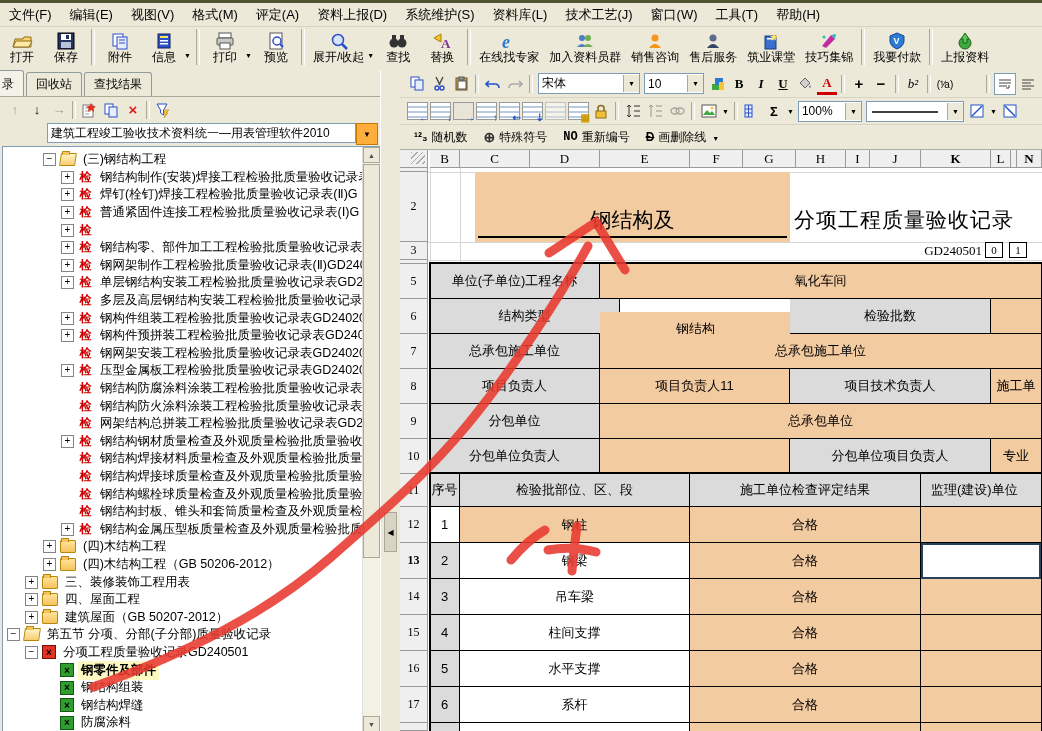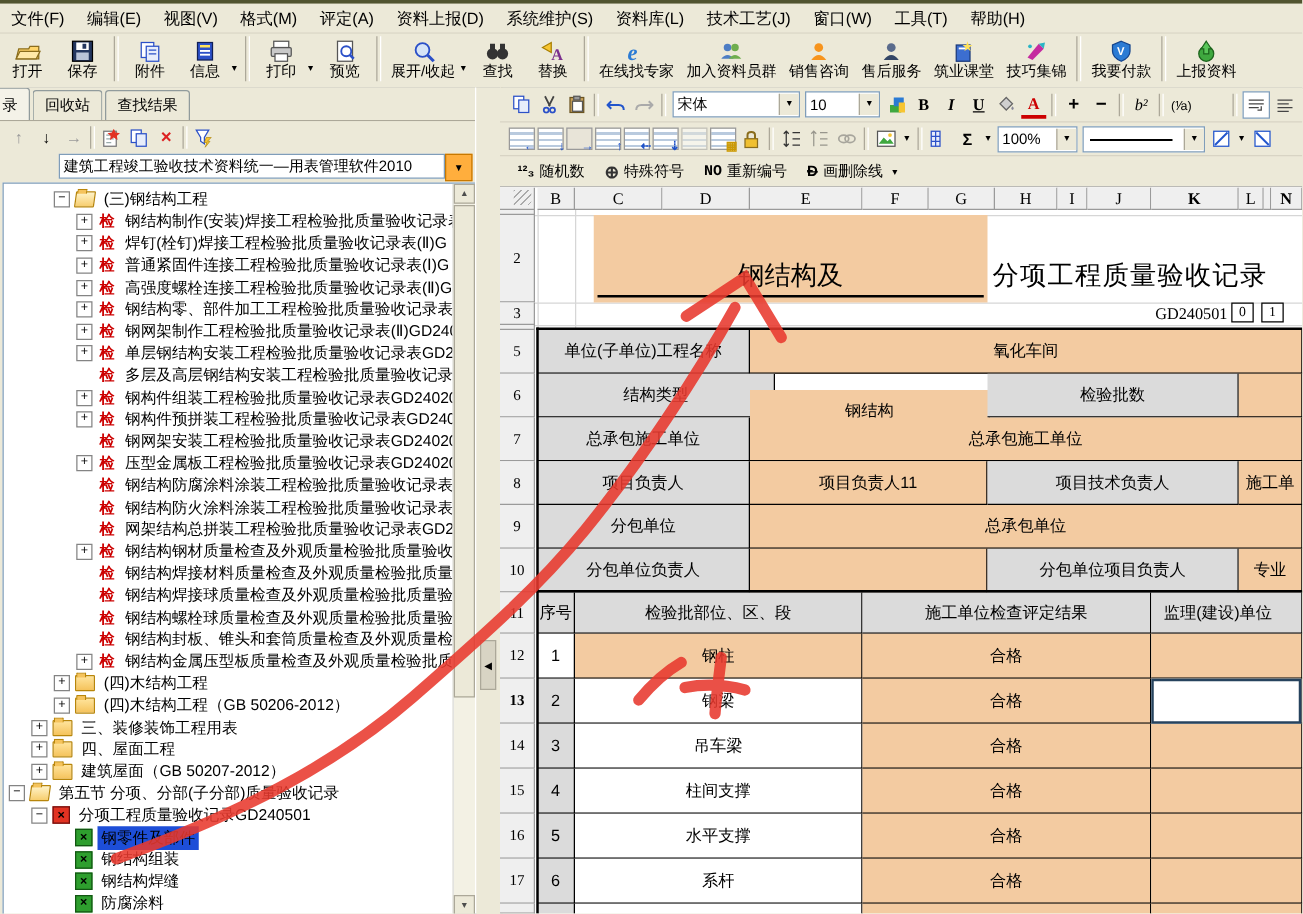--- a/index.html
+++ b/index.html
@@ -45,21 +45,21 @@
         border:1px solid #B8860B;border-radius:1px;position:relative;}
   .ic-folder::before,.ic-folder-open::before{content:"";position:absolute;left:0;top:-3px;width:6px;height:3px;
         background:#F5C35C;border:1px solid #B8860B;border-bottom:none;border-radius:1px 1px 0 0;}
   .ic-folder-open{transform:skewX(-8deg);background:linear-gradient(#FFF3C8,#F7CE6F);}
   .ic-jian{color:#CC0000;font-weight:bold;}
   .ic-xls-red{width:12px;height:12px;background:#E23222;border:1px solid #6d0f0f;color:#000;
         font-size:10px;line-height:11px;text-align:center;font-weight:bold;}
   .ic-xls-green{width:12px;height:12px;background:#2E9E2E;border:1px solid #135613;color:#000;
         font-size:10px;line-height:11px;text-align:center;font-weight:bold;}
   .tlabel{padding:1px 3px;}
-  .titem.selected .tlabel{background:#1d4ed8;}
+  .titem.selected .tlabel{background:#fef9c3;font-weight:bold;}
   #tree-vscroll{position:absolute;right:0;top:0;width:17px;bottom:0;background:#F3F1E4;border-left:1px solid #ddd;}
   .scroll-btn{position:absolute;left:0;width:17px;height:16px;background:#ECE9D8;border:1px solid #ACA899;
               display:flex;align-items:center;justify-content:center;font-size:7px;color:#4d4d4d;box-sizing:border-box;}
   #tree-thumb{position:absolute;left:0;top:17px;width:17px;height:394px;background:#ECE9D8;border:1px solid #ACA899;box-sizing:border-box;}
   
   #splitter{position:absolute;left:380px;top:70px;width:20px;height:661px;background:#ECE9D8;border-left:1px solid #fff;border-right:1px solid #ACA899;}
   #splitter-btn{position:absolute;left:3px;top:442px;width:11px;height:38px;background:#D8D4C4;border:1px solid #ACA899;
                 display:flex;align-items:center;justify-content:center;font-size:8px;color:#000;}
   
   #right-panel{position:absolute;left:400px;top:70px;width:642px;height:661px;background:#ECE9D8;}
@@ -365,21 +365,20 @@
     <span class="tlabel">焊钉(栓钉)焊接工程检验批质量验收记录表(Ⅱ)G</span>
   </div>
           <div class="titem" style="padding-left: 58px;">
     <span class="texp">+</span>
     <span class="tico ic-jian">检</span>
     <span class="tlabel">普通紧固件连接工程检验批质量验收记录表(Ⅰ)G</span>
   </div>
           <div class="titem" style="padding-left: 58px;">
     <span class="texp">+</span>
     <span class="tico ic-jian">检</span>
-    <span class="tlabel">高强度螺栓连接工程检验批质量验收记录表(Ⅱ)G</span>
   </div>
           <div class="titem" style="padding-left: 58px;">
     <span class="texp">+</span>
     <span class="tico ic-jian">检</span>
     <span class="tlabel">钢结构零、部件加工工程检验批质量验收记录表</span>
   </div>
           <div class="titem" style="padding-left: 58px;">
     <span class="texp">+</span>
     <span class="tico ic-jian">检</span>
     <span class="tlabel">钢网架制作工程检验批质量验收记录表(Ⅱ)GD240</span>

